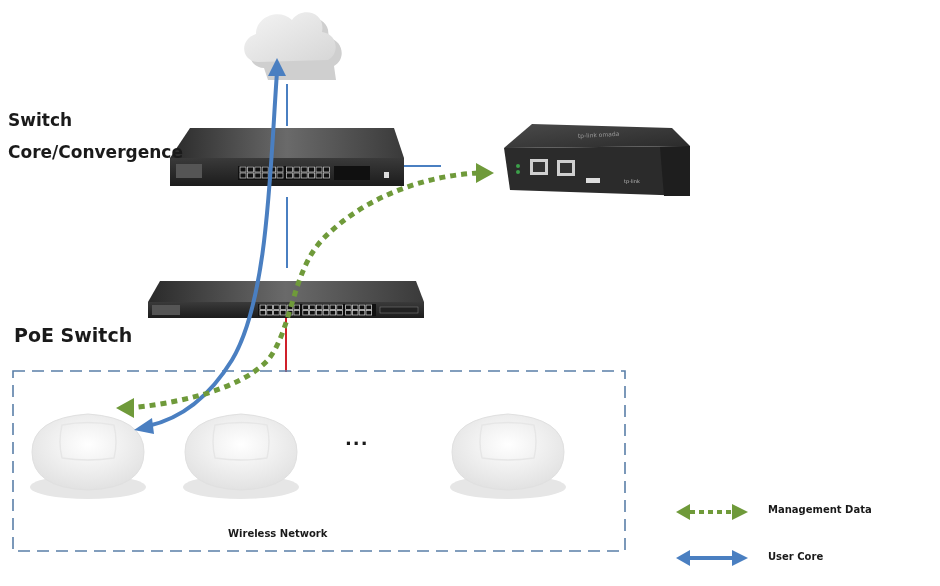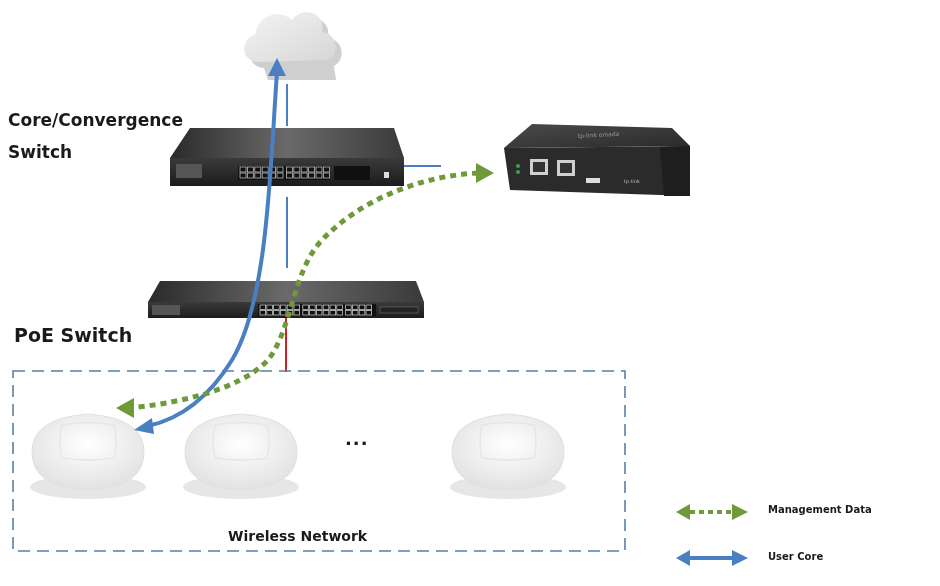--- a/index.html
+++ b/index.html
@@ -1,20 +1,20 @@
 <!DOCTYPE html>
 <html><head>
 <meta charset="utf-8">
 <style>
   html, body { margin:0; padding:0; background:#ffffff; }
   body { width:940px; height:586px; position:relative; overflow:hidden; font-family:"Liberation Sans", sans-serif; }
   .label { position:absolute; font-family:"DejaVu Sans", sans-serif; font-weight:bold; color:#1a1a1a; white-space:nowrap; }
   #lbl-core { left:8px; top:104px; font-size:17px; line-height:32px; }
   #lbl-poe { left:14px; top:324px; font-size:19px; }
-  #lbl-wireless { left:228px; top:528px; font-size:14px; }
+  #lbl-wireless { left:228px; top:528px; font-size:10px; }
   #lbl-ellipsis { left:345px; top:428px; font-size:18px; letter-spacing:1px; }
   .legend-text { position:absolute; font-family:"DejaVu Sans", sans-serif; font-weight:bold; font-size:10px; color:#1a1a1a; }
   #legend-mgmt { left:768px; top:504px; }
   #legend-user { left:768px; top:551px; }
   svg.layer { position:absolute; left:0; top:0; }
 </style>
 </head>
 <body>
 
 <svg class="layer" width="940" height="586" viewBox="0 0 940 586">
@@ -183,21 +183,21 @@
     <polygon points="748,512 732,504 732,520" fill="#6f9a3a"></polygon>
   </g>
   <g>
     <polygon points="676,558 690,550 690,566" fill="#4a7fc1"></polygon>
     <line x1="690" y1="558" x2="732" y2="558" stroke="#4a7fc1" stroke-width="4"></line>
     <polygon points="748,558 732,550 732,566" fill="#4a7fc1"></polygon>
   </g>
 </svg>
 
 <div class="label" id="lbl-core">
+  <div>Switch</div>
   <div>Core/Convergence</div>
-  <div>Switch</div>
 </div>
 <div class="label" id="lbl-poe">PoE Switch</div>
 <div class="label" id="lbl-ellipsis">...</div>
 <div class="label" id="lbl-wireless">Wireless Network</div>
 
 <div class="legend-text" id="legend-mgmt">Management Data</div>
 <div class="legend-text" id="legend-user">User Core</div>
 
 </body></html>

